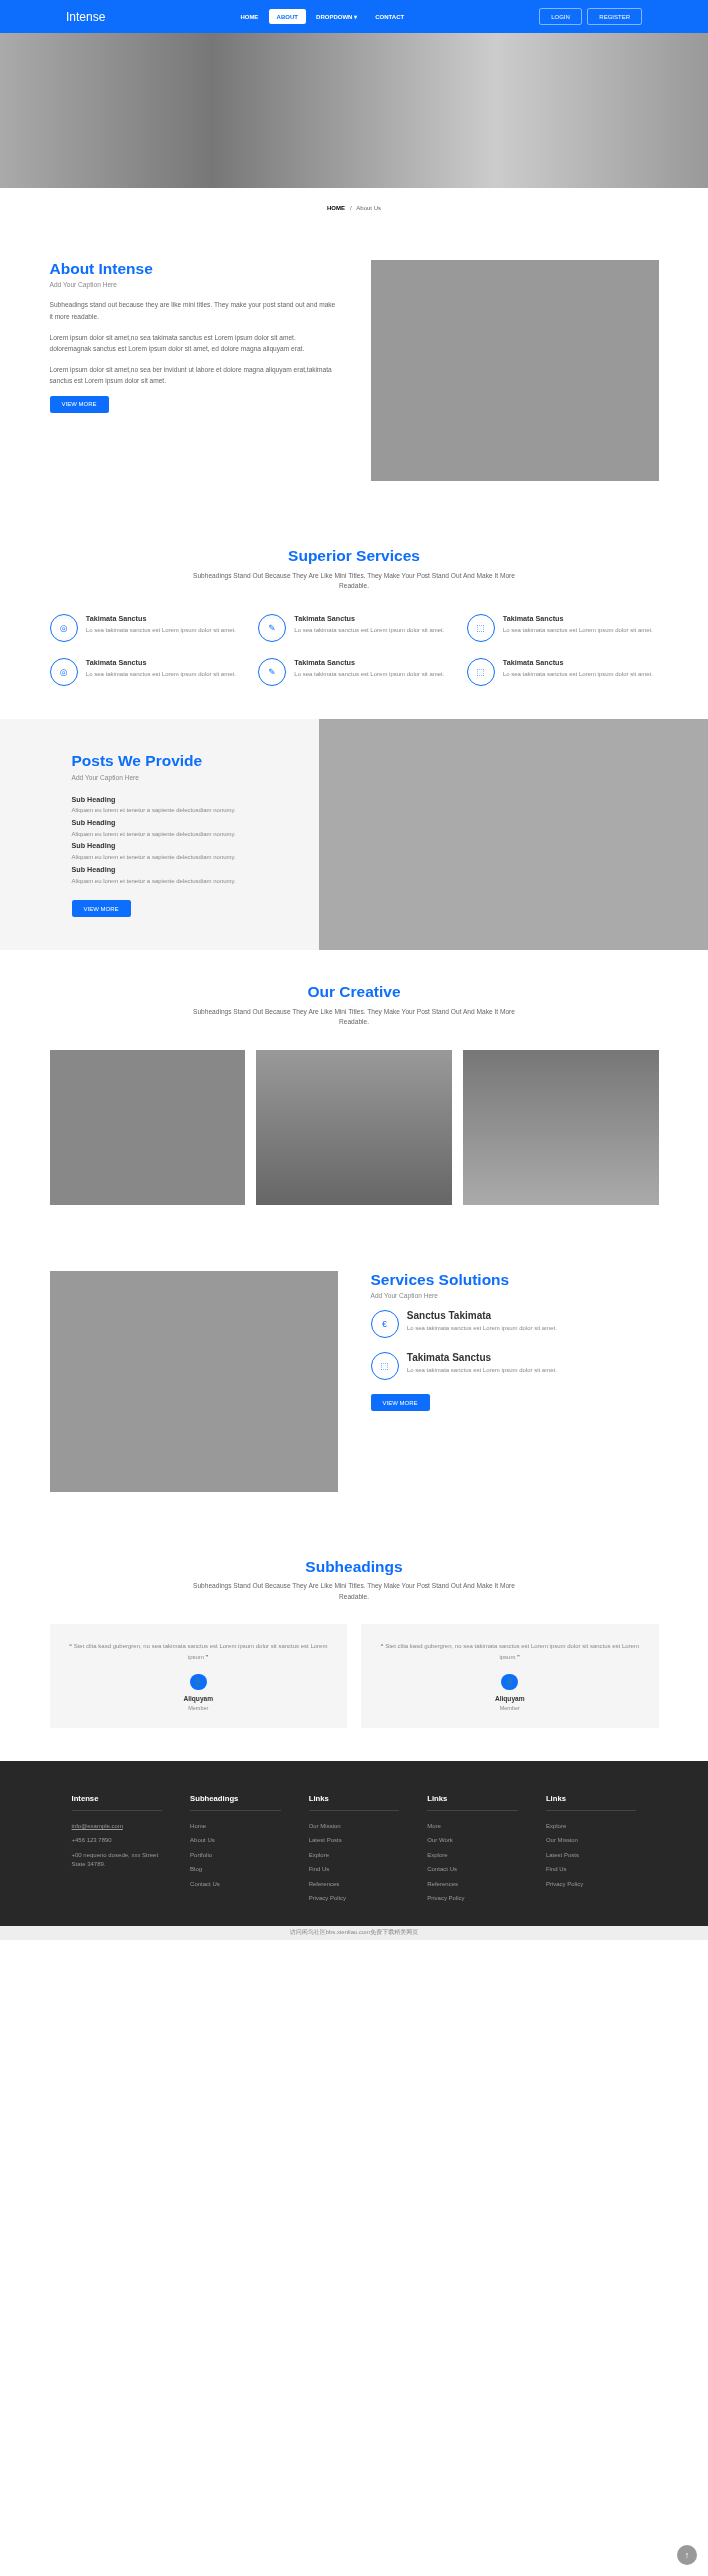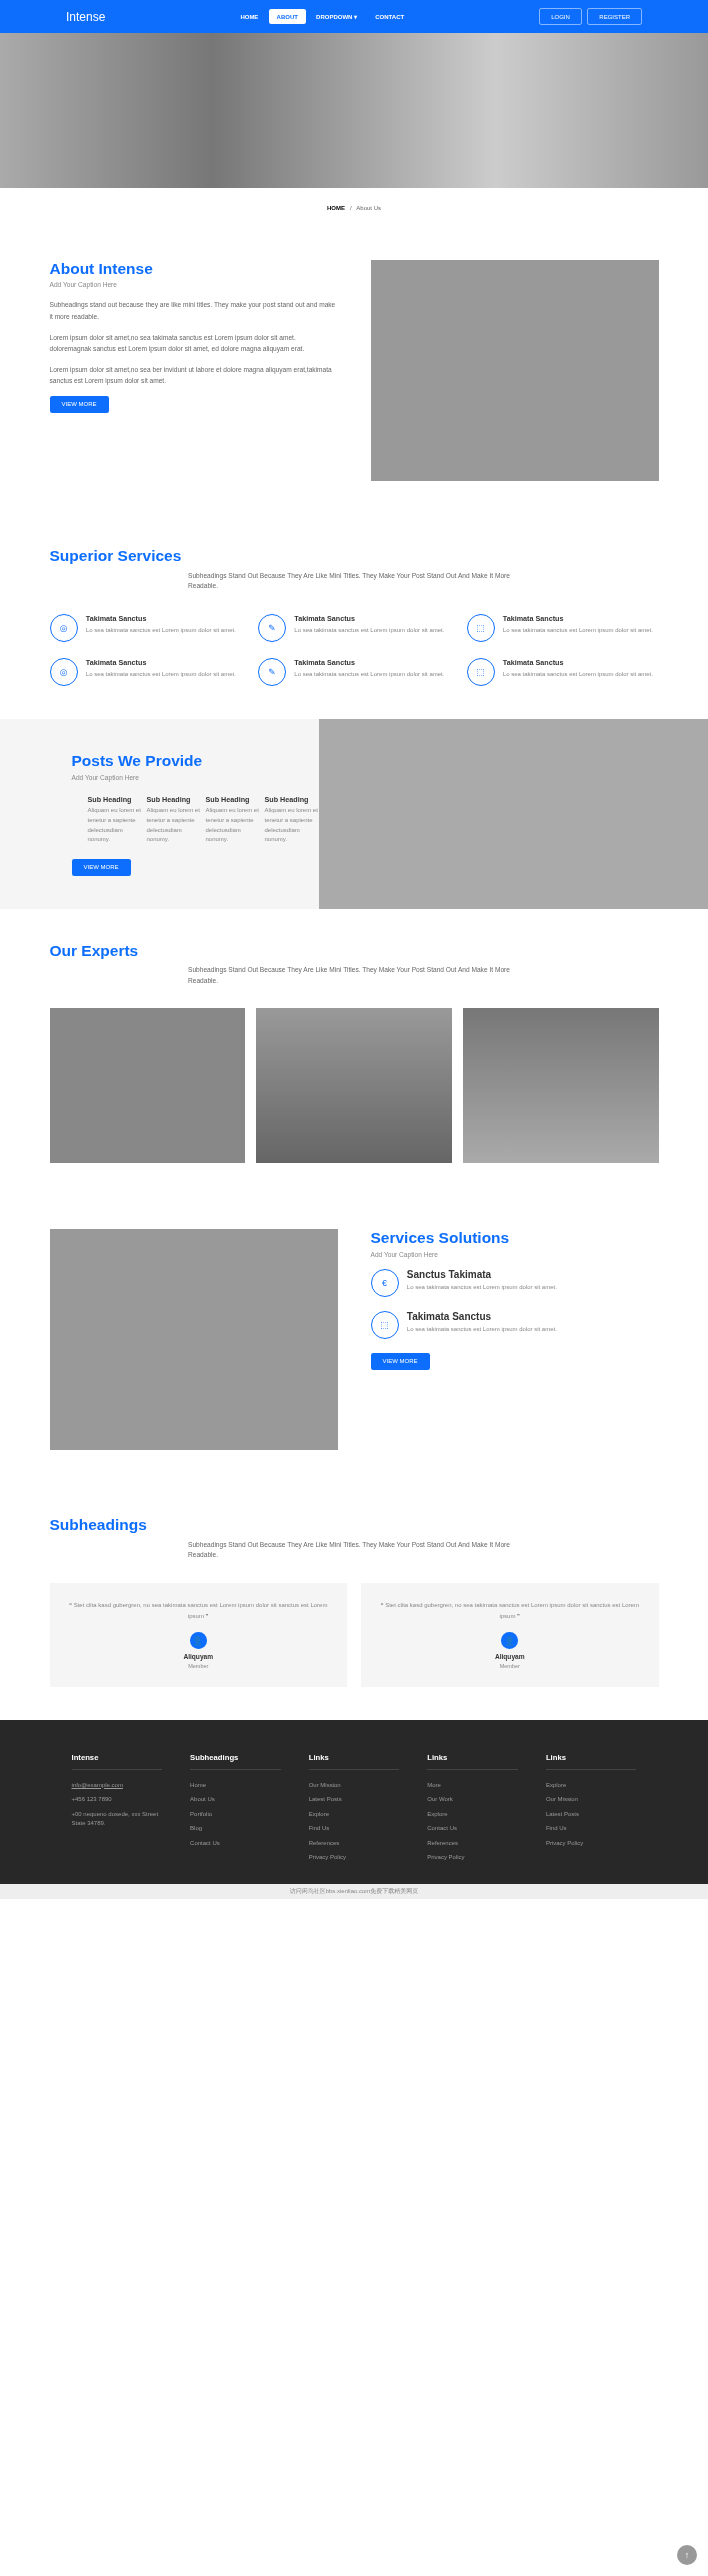--- a/index.html
+++ b/index.html
@@ -17,31 +17,31 @@
 .breadcrumb b{color:#000}
 .container{max-width:609px;margin:0 auto;padding:0 22px}
 .section{padding:33px 0}
 .about{display:flex;gap:33px;align-items:flex-start}
 .about-text{flex:1}
 .about-img{flex:1;height:221px;background:#999;filter:grayscale(100%)}
 h2{font-size:15.5px;color:#0d6efd;font-weight:bold;margin-bottom:3.3px}
 .caption{font-size:6.6px;color:#888;margin-bottom:11px}
 .para{font-size:6.6px;color:#666;line-height:1.8;margin-bottom:8.3px}
 .btn{display:inline-block;background:#0d6efd;color:#fff;font-size:6px;padding:5.5px 12px;border-radius:2.2px;text-decoration:none;text-transform:uppercase}
-.center{text-align:left}
+.center{text-align:center}
 .subhead{font-size:6.6px;color:#666;margin:5.5px auto 22px;max-width:332px;line-height:1.6}
 .services{display:grid;grid-template-columns:repeat(3,1fr);gap:16.6px}
 .service{display:flex;gap:8.3px}
 .icon-circle{width:28px;height:28px;border:0.6px solid #0d6efd;border-radius:50%;display:flex;align-items:center;justify-content:center;flex-shrink:0;color:#0d6efd}
 .service-text h4{font-size:7.2px;margin-bottom:2.8px}
 .service-text p{font-size:6px;color:#888;line-height:1.6}
 .provide-section{position:relative;padding:33px 0;background:#f5f5f5}
 .provide-bg{position:absolute;right:0;top:0;width:55%;height:100%;background:#aaa;filter:grayscale(100%)}
 .provide-content{position:relative;max-width:266px}
-.provide-grid{display:grid;grid-template-columns:1fr 1fr 1fr 1fr;gap:2px;margin:14px 16px}
+.provide-grid{display:grid;grid-template-columns:1fr;gap:2px;margin:14px 0}
 .provide-item h5{font-size:7.2px;margin-bottom:2.8px}
 .provide-item p{font-size:6px;color:#888;line-height:1.6}
 .experts{display:flex;gap:11px}
 .expert{flex:1;height:155px;background:#888;filter:grayscale(100%)}
 .expert2{background:linear-gradient(#999,#666)}
 .expert3{background:linear-gradient(#777,#aaa)}
 .creative{display:flex;gap:33px;align-items:flex-start}
 .creative-img{flex:1;height:221px;background:#999;filter:grayscale(100%)}
 .creative-text{flex:1}
 .creative-item{display:flex;gap:8.3px;margin-bottom:14px}
@@ -178,21 +178,21 @@
             <p>Aliquam eu lorem et tenetur a sapiente delectusdiam nonumy.</p>
           </div>
         </div>
       <a class="btn">View More</a>
     </div>
   </div>
 </div>
 
 <div class="container section">
   <div class="center">
-    <h2>Our Experts</h2>
+    <h2>Our Creative</h2>
     <p class="subhead">Subheadings Stand Out Because They Are Like Mini Titles. They Make Your Post Stand Out And Make It More Readable.</p>
   </div>
   <div class="experts">
     <div class="expert"></div>
     <div class="expert expert2"></div>
     <div class="expert expert3"></div>
   </div>
 </div>
 
 <div class="container section">

